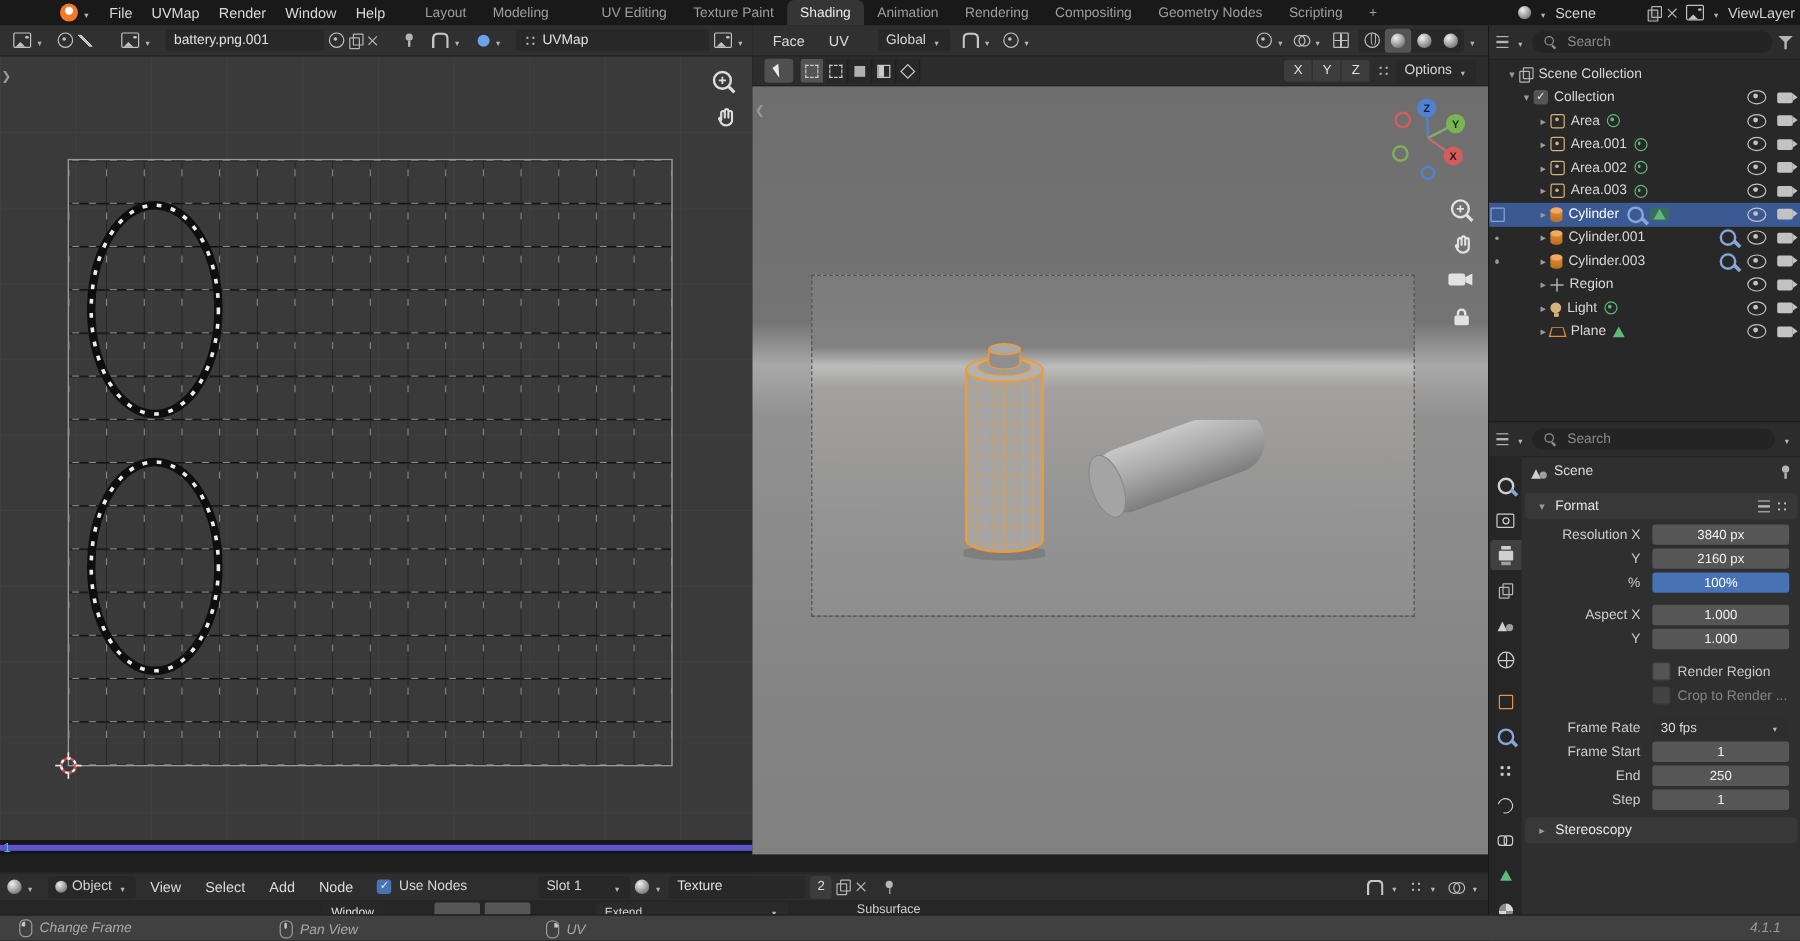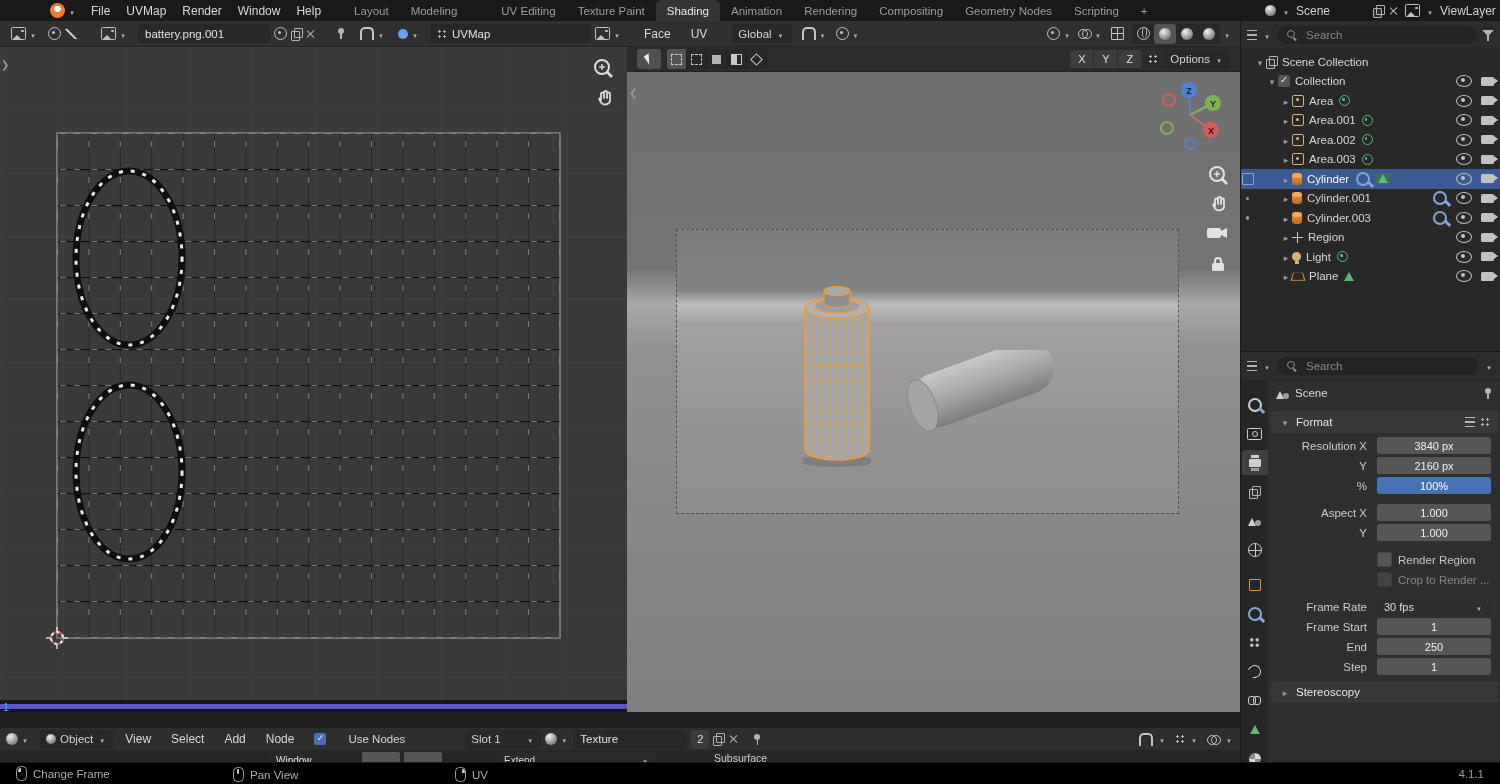--- a/index.html
+++ b/index.html
@@ -743,21 +743,21 @@
   </div>
   <div class="fx btn dk" style="margin-left:6px;">
     <span class="ic sph" style="width:10px;height:10px;"></span>
     <span style="font-size:11.5px;">Object</span>
     <span class="ic chev"></span>
   </div>
   <span class="menu">View</span>
   <span class="menu">Select</span>
   <span class="menu">Add</span>
   <span class="menu">Node</span>
-  <div class="fx" style="gap:22px;margin-left:8px;">
+  <div class="fx" style="gap:6px;margin-left:8px;">
     <span class="cbx on blue"></span>
     <span style="font-size:11.5px;color:#d8d8d8;">Use Nodes</span>
   </div>
   <div class="fx btn dk" style="margin-left:56px;width:64px;justify-content:space-between;">
     <span style="font-size:11.5px;">Slot 1</span>
     <span class="ic chev"></span>
   </div>
   <div class="fx" style="gap:2px;">
     <span class="ic sph"></span>
     <span class="ic chev"></span>
@@ -786,21 +786,21 @@
     </div>
   <div class="abs" style="left:362px;top:2px;width:38px;height:16px;background:#565656;border-radius:2px;"></div>
   <div class="abs" style="left:404px;top:2px;width:38px;height:16px;background:#565656;border-radius:2px;"></div>
   <div class="abs fx" style="left:497px;top:2px;width:160px;height:16px;background:#2a2a2a;border-radius:2px;padding:0 7px;font-size:10px;justify-content:space-between;box-sizing:border-box;">
     <span>Extend</span>
     <span class="ic chev"></span>
   </div>
   <span class="abs" style="left:714px;top:2px;font-size:10.5px;color:#cfcfcf;">Subsurface</span>
 </div>
 
-<div class="abs fx" style="left:0;top:762px;width:1500px;height:22px;background:#000000;border-top:1px solid #1a1a1a;padding:0 16px;box-sizing:border-box;">
+<div class="abs fx" style="left:0;top:762px;width:1500px;height:22px;background:#404040;border-top:1px solid #1a1a1a;padding:0 16px;box-sizing:border-box;font-style:italic;">
   <div class="sb-item">
     <span class="mouse lmb"></span>
     <span>Change Frame</span>
   </div>
   <div class="sb-item abs" style="left:233px;top:4px;">
     <span class="mouse mmb"></span>
     <span>Pan View</span>
   </div>
   <div class="sb-item abs" style="left:455px;top:4px;">
     <span class="mouse rmb"></span>

